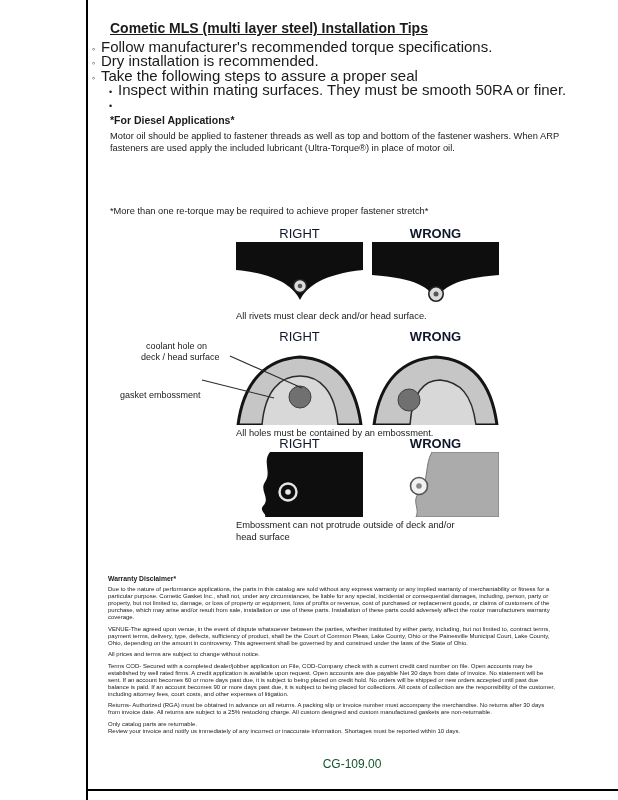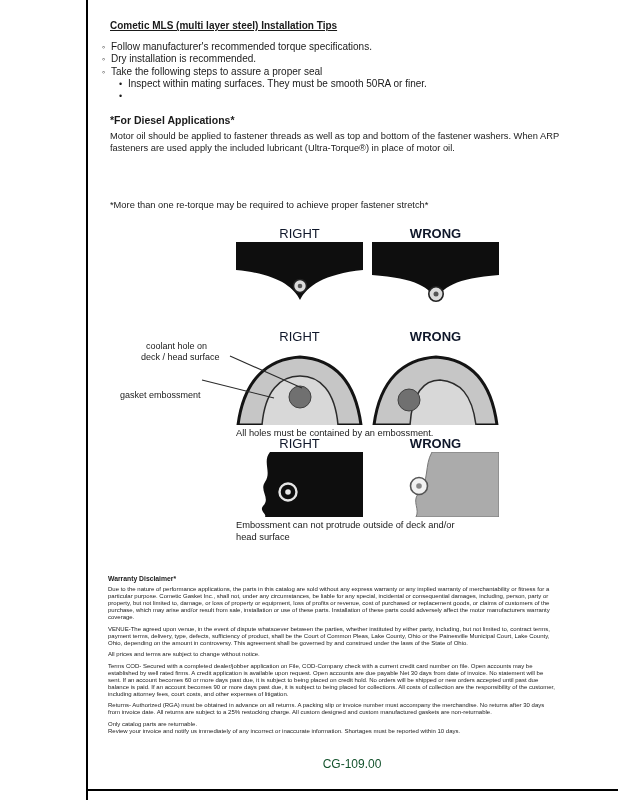--- a/index.html
+++ b/index.html
@@ -1,34 +1,34 @@
 <!DOCTYPE html>
 <html><head>
 <meta charset="utf-8">
 <style>
   html,body{margin:0;padding:0;background:#ffffff;}
   .page{position:relative;width:618px;height:800px;background:#ffffff;
         font-family:"Liberation Sans",sans-serif;color:#1a1a1a;overflow:hidden;}
   .border-left{position:absolute;left:86px;top:0;width:2px;height:800px;background:#000;}
   .border-bottom{position:absolute;left:86px;top:789px;width:532px;height:2px;background:#000;}
 
-  .title{position:absolute;left:110px;top:20px;font-size:10px;font-weight:bold;
+  .title{position:absolute;left:110px;top:20px;font-size:14px;font-weight:bold;
          text-decoration:underline;margin:0;}
 
-  .tips{position:absolute;left:102px;top:41px;width:475px;font-size:10px;line-height:12.3px;}
+  .tips{position:absolute;left:92px;top:41px;width:475px;font-size:15px;line-height:12.3px;}
   .tip{white-space:nowrap;}
   .mk{display:inline-block;width:9px;text-align:left;}
   .mk1::before{content:"◦";font-size:9px;}
   .mk2::before{content:"•";font-size:9px;}
   .sub{margin-left:17px;}
 
   .diesel-h{position:absolute;left:110px;top:114px;font-size:10.5px;font-weight:bold;}
   .p1{position:absolute;left:110px;top:131px;width:452px;font-size:9.3px;line-height:11.6px;}
   .p2{position:absolute;left:110px;top:166px;width:462px;font-size:9.3px;line-height:11.6px;}
-  .note{position:absolute;left:110px;top:200px;font-size:9.3px;}
+  .note{position:absolute;left:110px;top:206px;font-size:9.3px;}
 
   .dlabel{position:absolute;width:127px;text-align:center;font-size:13px;color:#0f172a;}
   .r1{top:226px;} .r2{top:329px;} .r3{top:436px;}
   .colL{left:236px;} .colR{left:372px;font-weight:bold;}
 
   .fig{position:absolute;line-height:0;}
   .f1r{left:236px;top:242px;} .f1w{left:372px;top:242px;}
   .f2r{left:236px;top:345px;} .f2w{left:372px;top:345px;}
   .f3r{left:236px;top:452px;} .f3w{left:372px;top:452px;}
 
@@ -84,20 +84,21 @@
     </svg>
   </div>
   <div class="fig f1w">
     <svg width="127" height="65" viewBox="0 0 127 65">
       <rect width="127" height="65" fill="#0e0e0e"></rect>
       <path d="M0,33 C44,36 59,46 64,59 C69,46 84,36 127,33 L127,65 L0,65 Z" fill="#ffffff"></path>
       <circle cx="64" cy="52" r="7.2" fill="#dcdcdc" stroke="#222" stroke-width="1.6"></circle>
       <circle cx="64" cy="52" r="2.5" fill="#555"></circle>
     </svg>
   </div>
+  <div class="cap cap1">All rivets must clear deck and/or head surface.</div>
 
   <div class="dlabel r2 colL">RIGHT</div>
   <div class="dlabel r2 colR">WRONG</div>
 
   <div class="ann ann1a">coolant hole on</div>
   <div class="ann ann1b">deck / head surface</div>
   <div class="ann ann2">gasket embossment</div>
 
   <div class="fig f2r">
     <svg width="127" height="80" viewBox="0 0 127 80">

